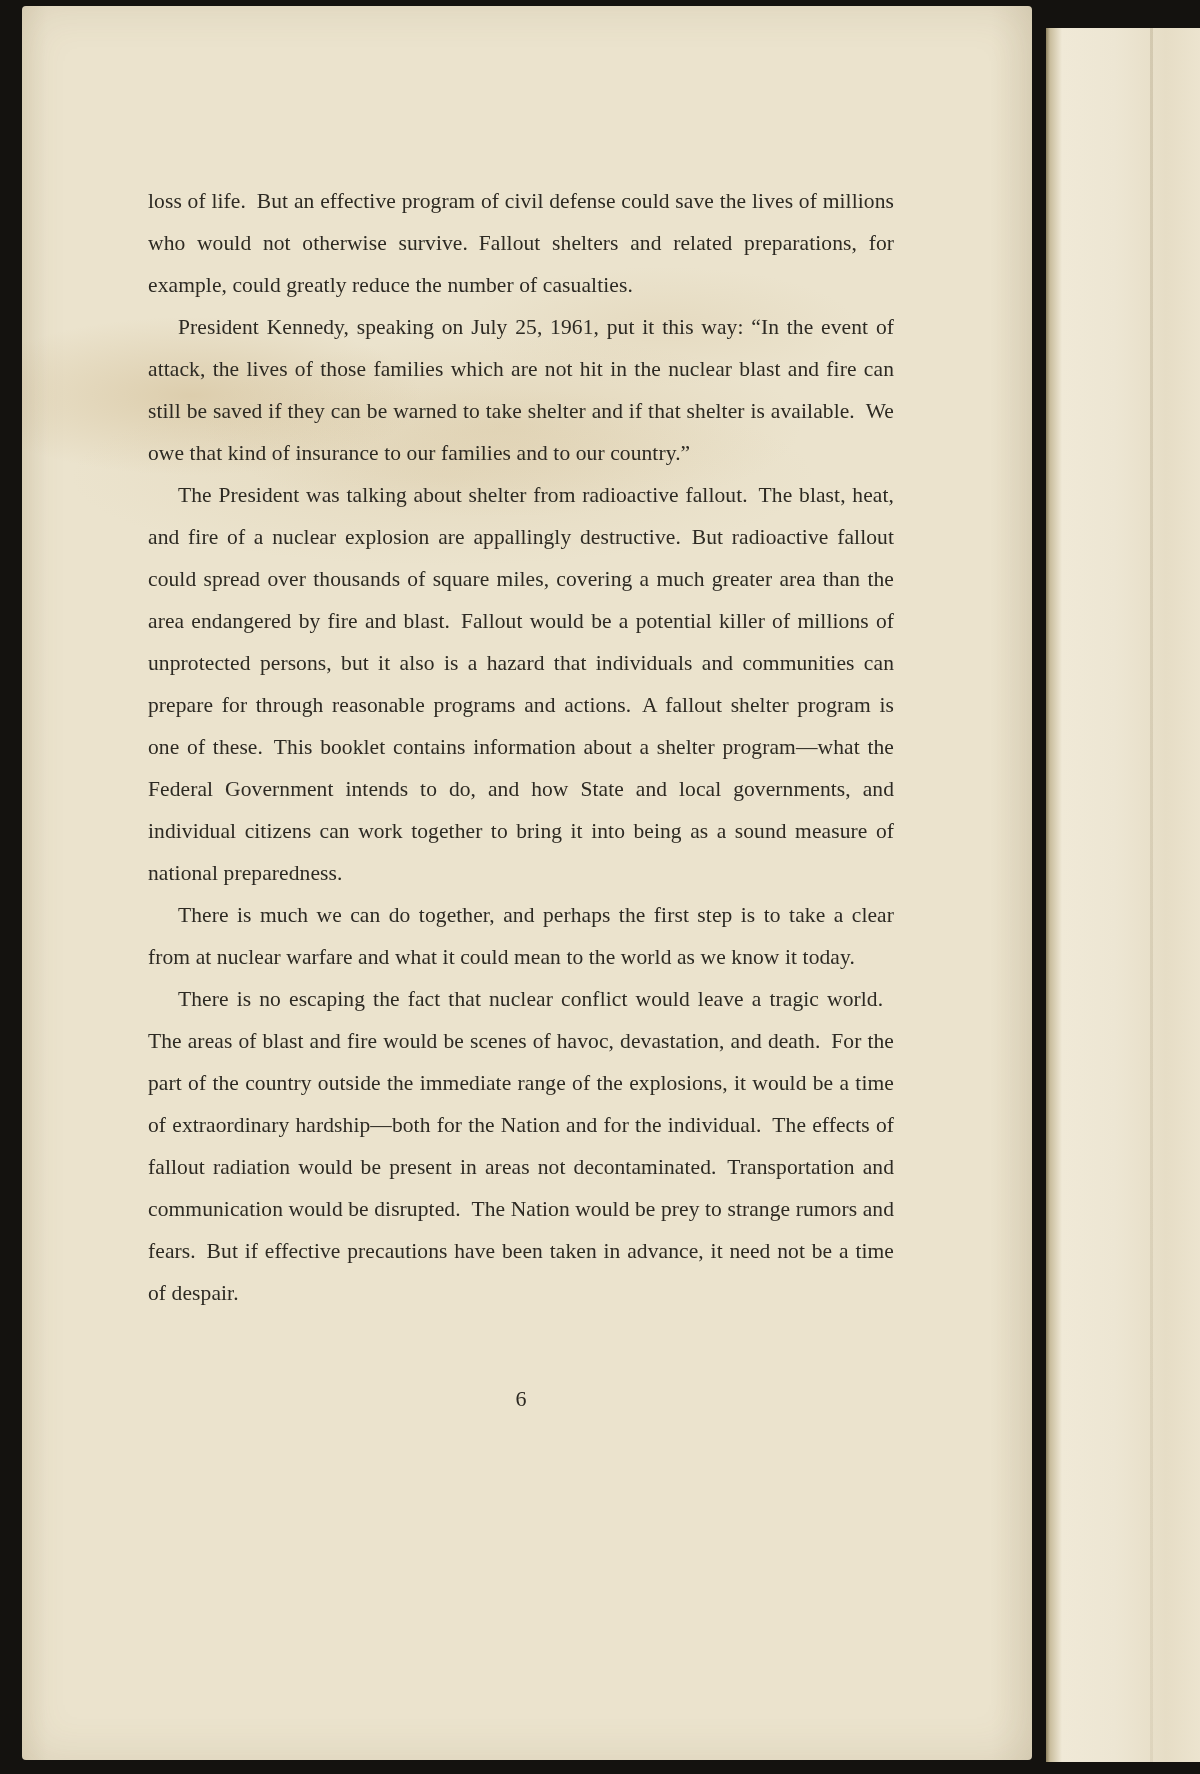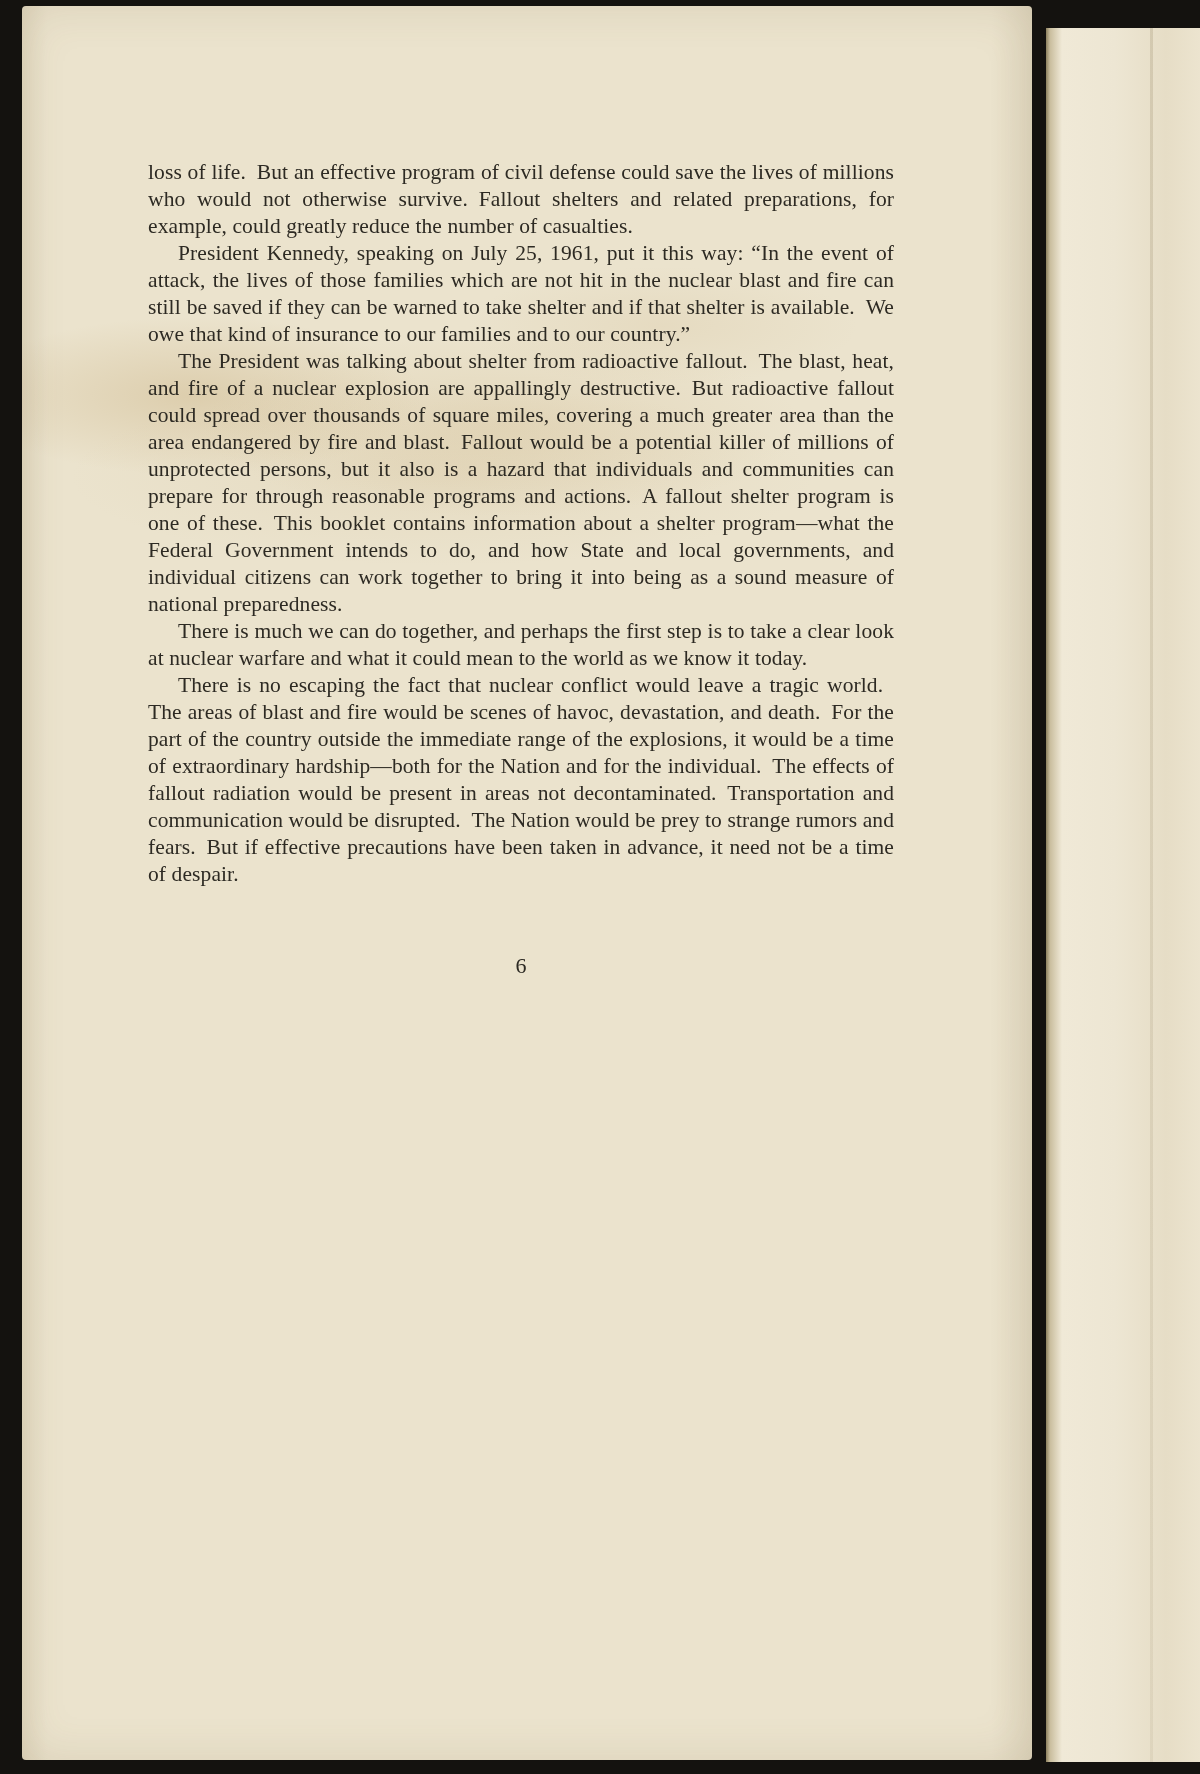--- a/index.html
+++ b/index.html
@@ -53,25 +53,25 @@
     top: 0;
     width: 3px;
     height: 100%;
     background: linear-gradient(180deg, rgba(150,135,100,0.25), rgba(150,135,100,0.12));
   }
 
   
   .text-block {
     position: absolute;
     left: 126px;
-    top: 153px;
+    top: 174px;
     width: 746px;
     color: #2d2a23;
     font-size: 21.5px;
-    line-height: 27px;
+    line-height: 42px;
     text-align: justify;
     letter-spacing: 0.1px;
   }
   .text-block p {
     margin: 0;
     text-indent: 30px;
   }
   .text-block p.first {
     text-indent: 0;
   }
@@ -87,21 +87,21 @@
 </head>
 <body>
 
 <div class="scan">
 
   <div class="page">
     <main class="text-block">
       <p class="first">loss of life. But an effective program of civil defense could save the lives of millions who would not otherwise survive. Fallout shelters and related preparations, for example, could greatly reduce the number of casualties.</p>
       <p>President Kennedy, speaking on July 25, 1961, put it this way: “In the event of attack, the lives of those families which are not hit in the nuclear blast and fire can still be saved if they can be warned to take shelter and if that shelter is available. We owe that kind of insurance to our families and to our country.”</p>
       <p>The President was talking about shelter from radioactive fallout. The blast, heat, and fire of a nuclear explosion are appallingly destructive. But radioactive fallout could spread over thousands of square miles, covering a much greater area than the area endangered by fire and blast. Fallout would be a potential killer of millions of unprotected persons, but it also is a hazard that individuals and communities can prepare for through reasonable programs and actions. A fallout shelter program is one of these. This booklet contains information about a shelter program—what the Federal Government intends to do, and how State and local governments, and individual citizens can work together to bring it into being as a sound measure of national preparedness.</p>
-      <p>There is much we can do together, and perhaps the first step is to take a clear look at nuclear warfare and what it could mean to the world as we know it today.</p>
+      <p>There is much we can do together, and perhaps the first step is to take a clear from at nuclear warfare and what it could mean to the world as we know it today.</p>
       <p>There is no escaping the fact that nuclear conflict would leave a tragic world. The areas of blast and fire would be scenes of havoc, devastation, and death. For the part of the country outside the immediate range of the explosions, it would be a time of extraordinary hardship—both for the Nation and for the individual. The effects of fallout radiation would be present in areas not decontaminated. Transportation and communication would be disrupted. The Nation would be prey to strange rumors and fears. But if effective precautions have been taken in advance, it need not be a time of despair.</p>
       <div class="page-number">6</div>
     </main>
   </div>
 
   <div class="next-page">
     <div class="crease"></div>
   </div>
 
 </div>

